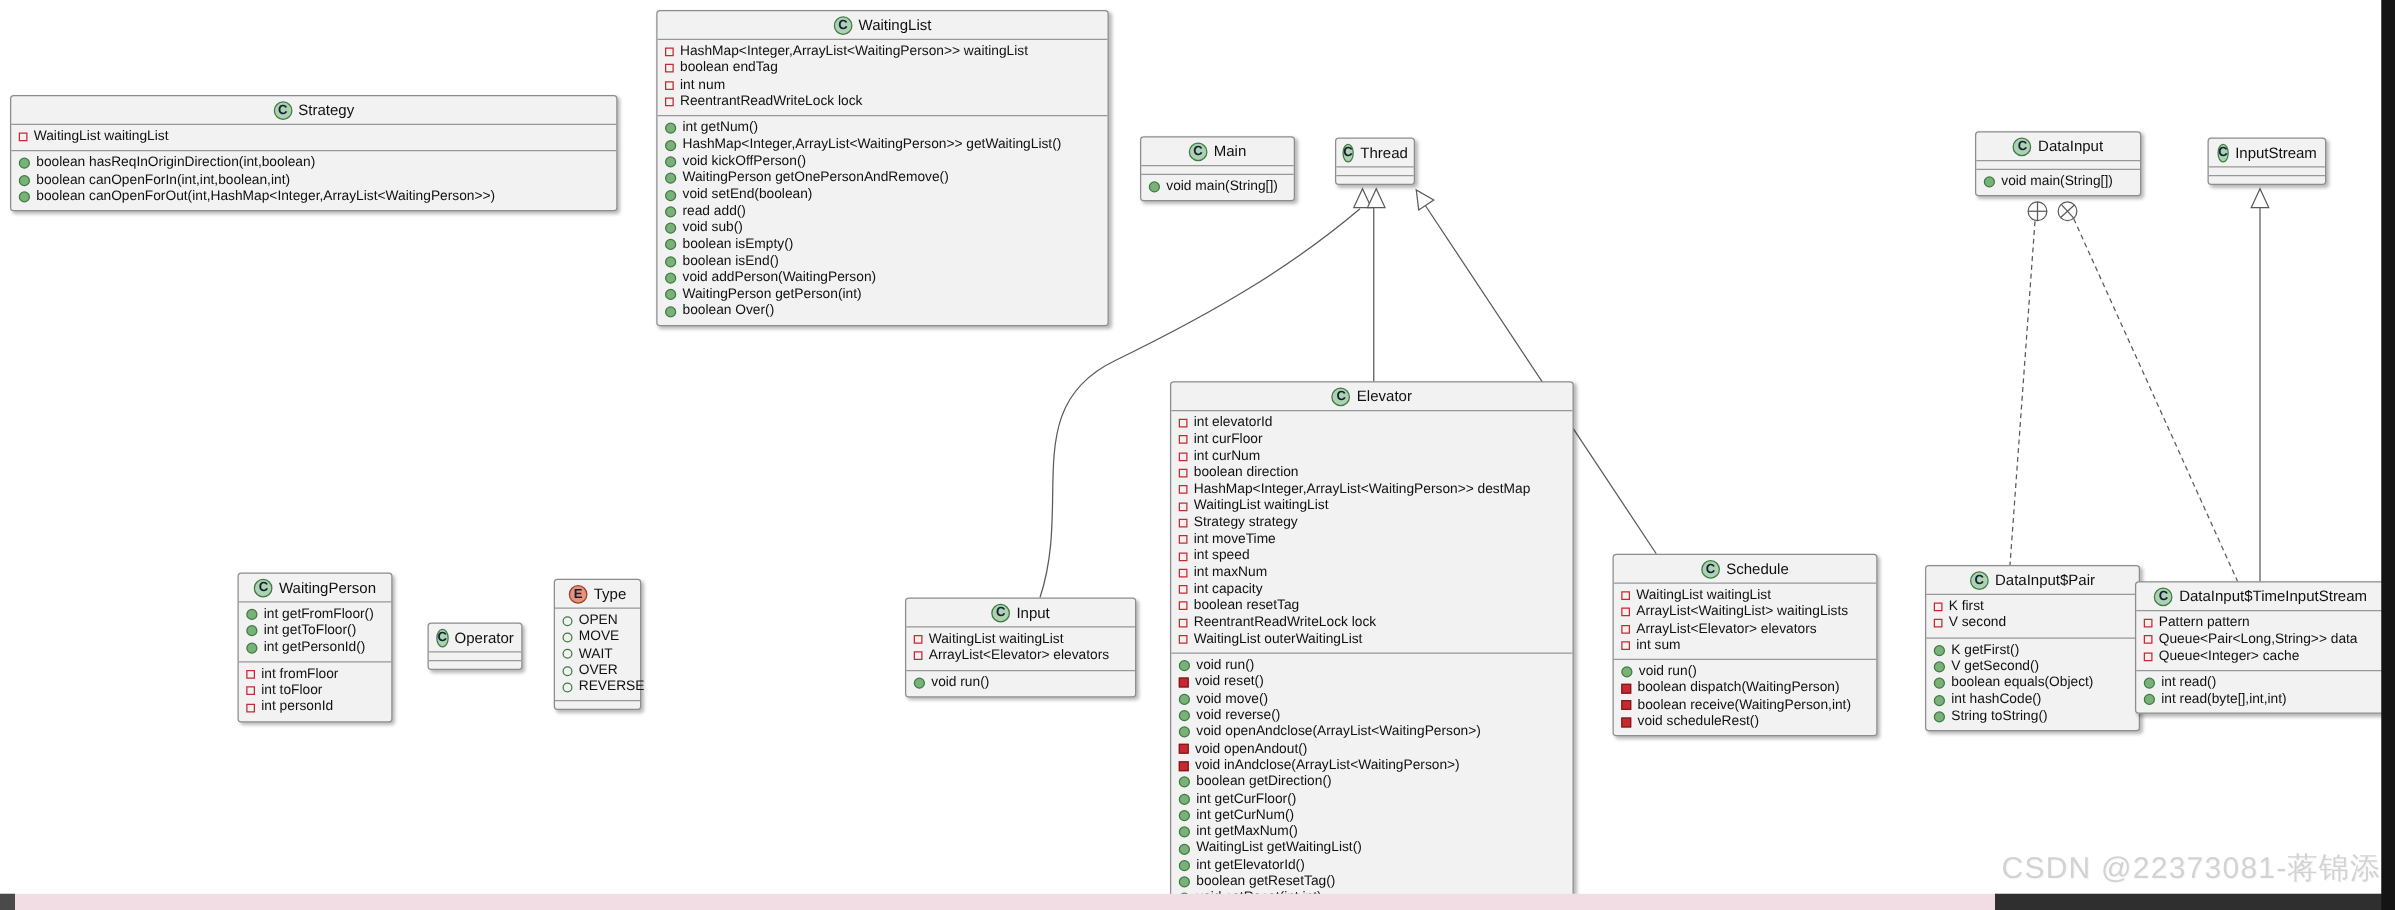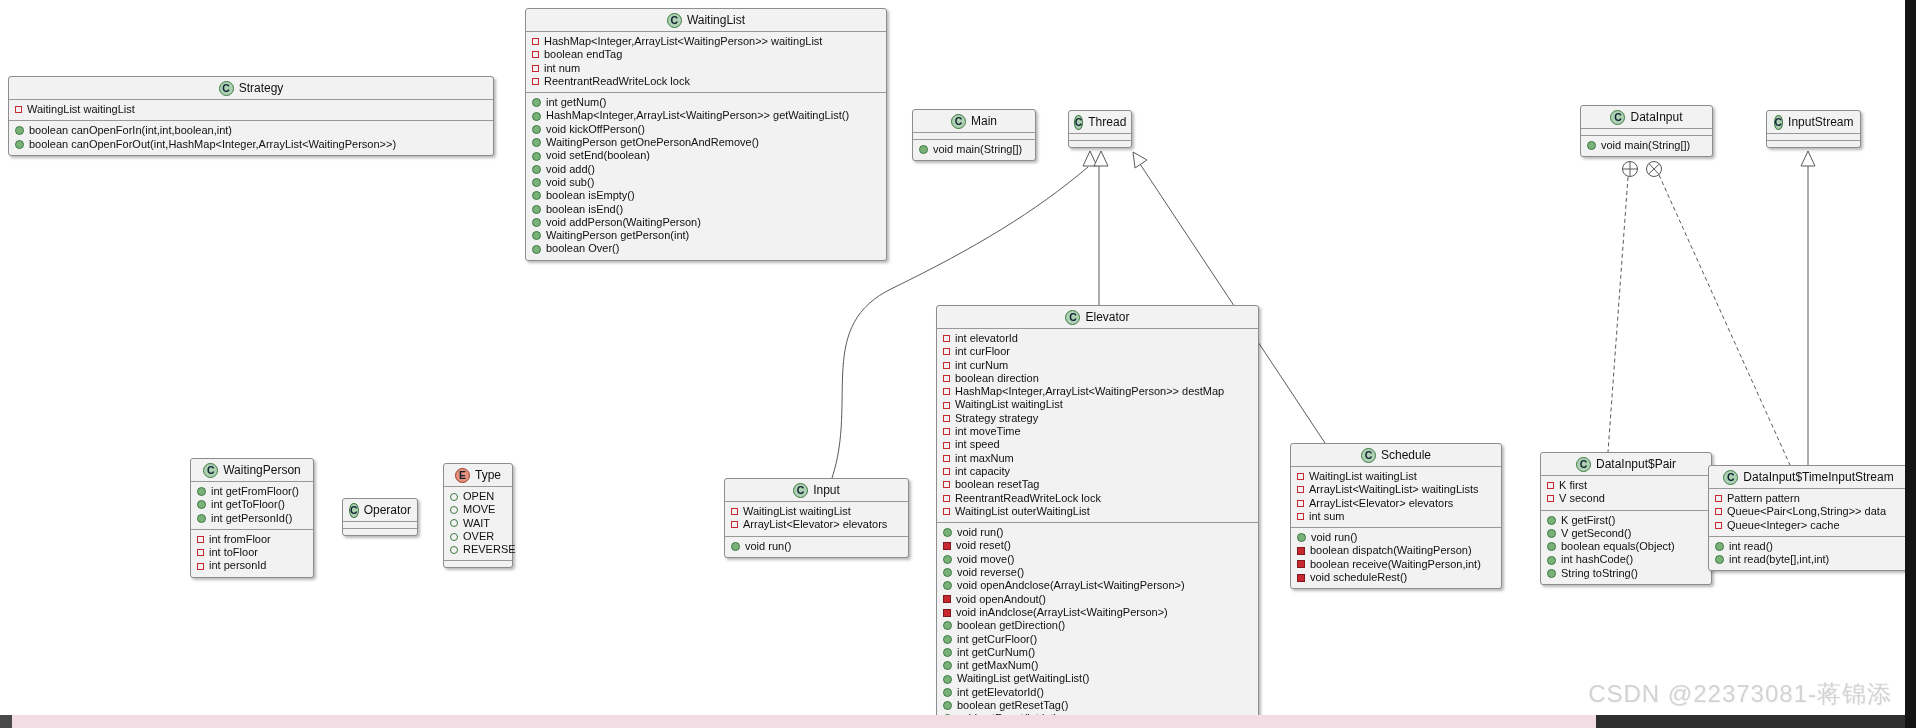--- a/index.html
+++ b/index.html
@@ -25,21 +25,21 @@
   .marker.public-method{width:9px;height:9px;border-radius:50%;background:#79b179;border:1px solid #3e7a42;}
   .marker.private-method{width:8px;height:8px;background:#C82930;border:1px solid #7e1a1e;}
   .marker.enum-const{width:8px;height:8px;border-radius:50%;border:1.5px solid #3e7a42;background:transparent;}
 
   
   .edge-right{position:absolute;right:0;top:0;width:11px;height:728px;background:#141414;z-index:4;}
   .edge-bottom-pink{position:absolute;left:0;bottom:0;width:1916px;height:13px;background:#f2dde5;z-index:3;}
   .edge-bottom-dark{position:absolute;left:1596px;bottom:0;width:320px;height:13px;background:#2f2f2f;z-index:3;}
   .edge-bottom-left{position:absolute;left:0;bottom:0;width:12px;height:13px;background:#4a4a4a;z-index:4;}
 
-  .watermark{position:absolute;right:24px;bottom:18px;z-index:2;font-size:24px;color:#d3d3d3;
+  .watermark{position:absolute;right:11px;bottom:18px;z-index:2;font-size:24px;color:#d3d3d3;
              letter-spacing:1px;text-shadow:1px 1px 0 #f7f7f7;}
 </style>
 </head>
 <body>
 
 <div class="canvas">
 
   <svg class="connectors" width="1916" height="728" viewBox="0 0 1916 728">
     <g stroke="#5a5a5a" stroke-width="1" fill="none">
 
@@ -82,20 +82,24 @@
     </div>
     <div class="compartment">
         <div class="member">
           <span class="marker private-field"></span>
           <span class="mtext">WaitingList waitingList</span>
         </div>
       </div>
     <div class="compartment">
         <div class="member">
           <span class="marker public-method"></span>
+          <span class="mtext">boolean hasReqInOriginDirection(int,boolean)</span>
+        </div>
+        <div class="member">
+          <span class="marker public-method"></span>
           <span class="mtext">boolean canOpenForIn(int,int,boolean,int)</span>
         </div>
         <div class="member">
           <span class="marker public-method"></span>
           <span class="mtext">boolean canOpenForOut(int,HashMap&lt;Integer,ArrayList&lt;WaitingPerson&gt;&gt;)</span>
         </div>
       </div>
   </div>
 
   <div class="cls" style="left:525px;top:8px;width:360px;">
@@ -137,21 +141,21 @@
         <div class="member">
           <span class="marker public-method"></span>
           <span class="mtext">WaitingPerson getOnePersonAndRemove()</span>
         </div>
         <div class="member">
           <span class="marker public-method"></span>
           <span class="mtext">void setEnd(boolean)</span>
         </div>
         <div class="member">
           <span class="marker public-method"></span>
-          <span class="mtext">void add()</span>
+          <span class="mtext">read add()</span>
         </div>
         <div class="member">
           <span class="marker public-method"></span>
           <span class="mtext">void sub()</span>
         </div>
         <div class="member">
           <span class="marker public-method"></span>
           <span class="mtext">boolean isEmpty()</span>
         </div>
         <div class="member">

